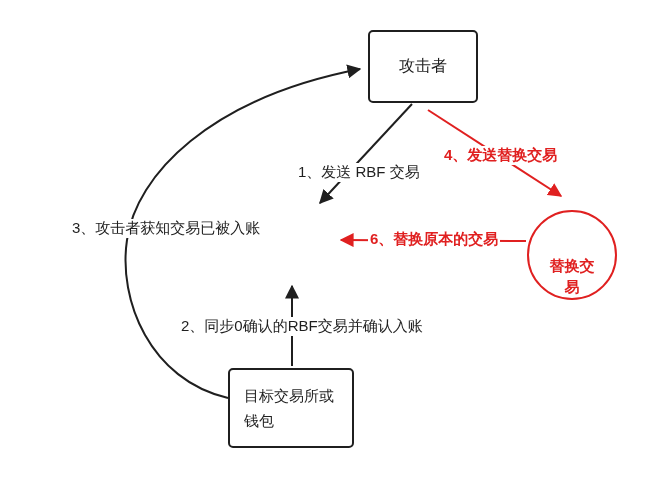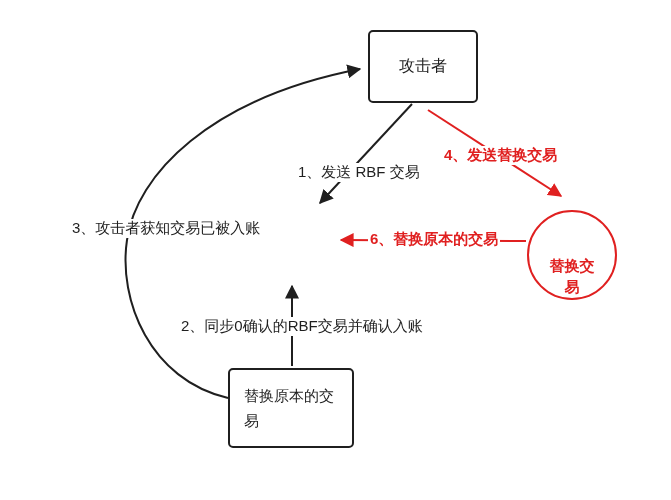--- a/index.html
+++ b/index.html
@@ -117,21 +117,21 @@
   <div class="node box node-attacker">
     <span class="wrap">攻击者</span>
   </div>
 
 
   <div class="node circle node-replacement">
     <span class="wrap">替换交易</span>
   </div>
 
   <div class="node box node-target">
-    <span class="wrap">替换原本的交易</span>
+    <span class="wrap">目标交易所或钱包</span>
   </div>
 
   <div class="edge-label" style="left:296px; top:136px;margin-top:27px;">1、发送 RBF 交易</div>
 
   <div class="edge-label red" style="left:442px; top:146px;">4、发送替换交易</div>
 
   <div class="edge-label red" style="left:368px; top:230px;">6、替换原本的交易</div>
 
   <div class="edge-label" style="left:179px; top:317px;">2、同步0确认的RBF交易并确认入账</div>
 

